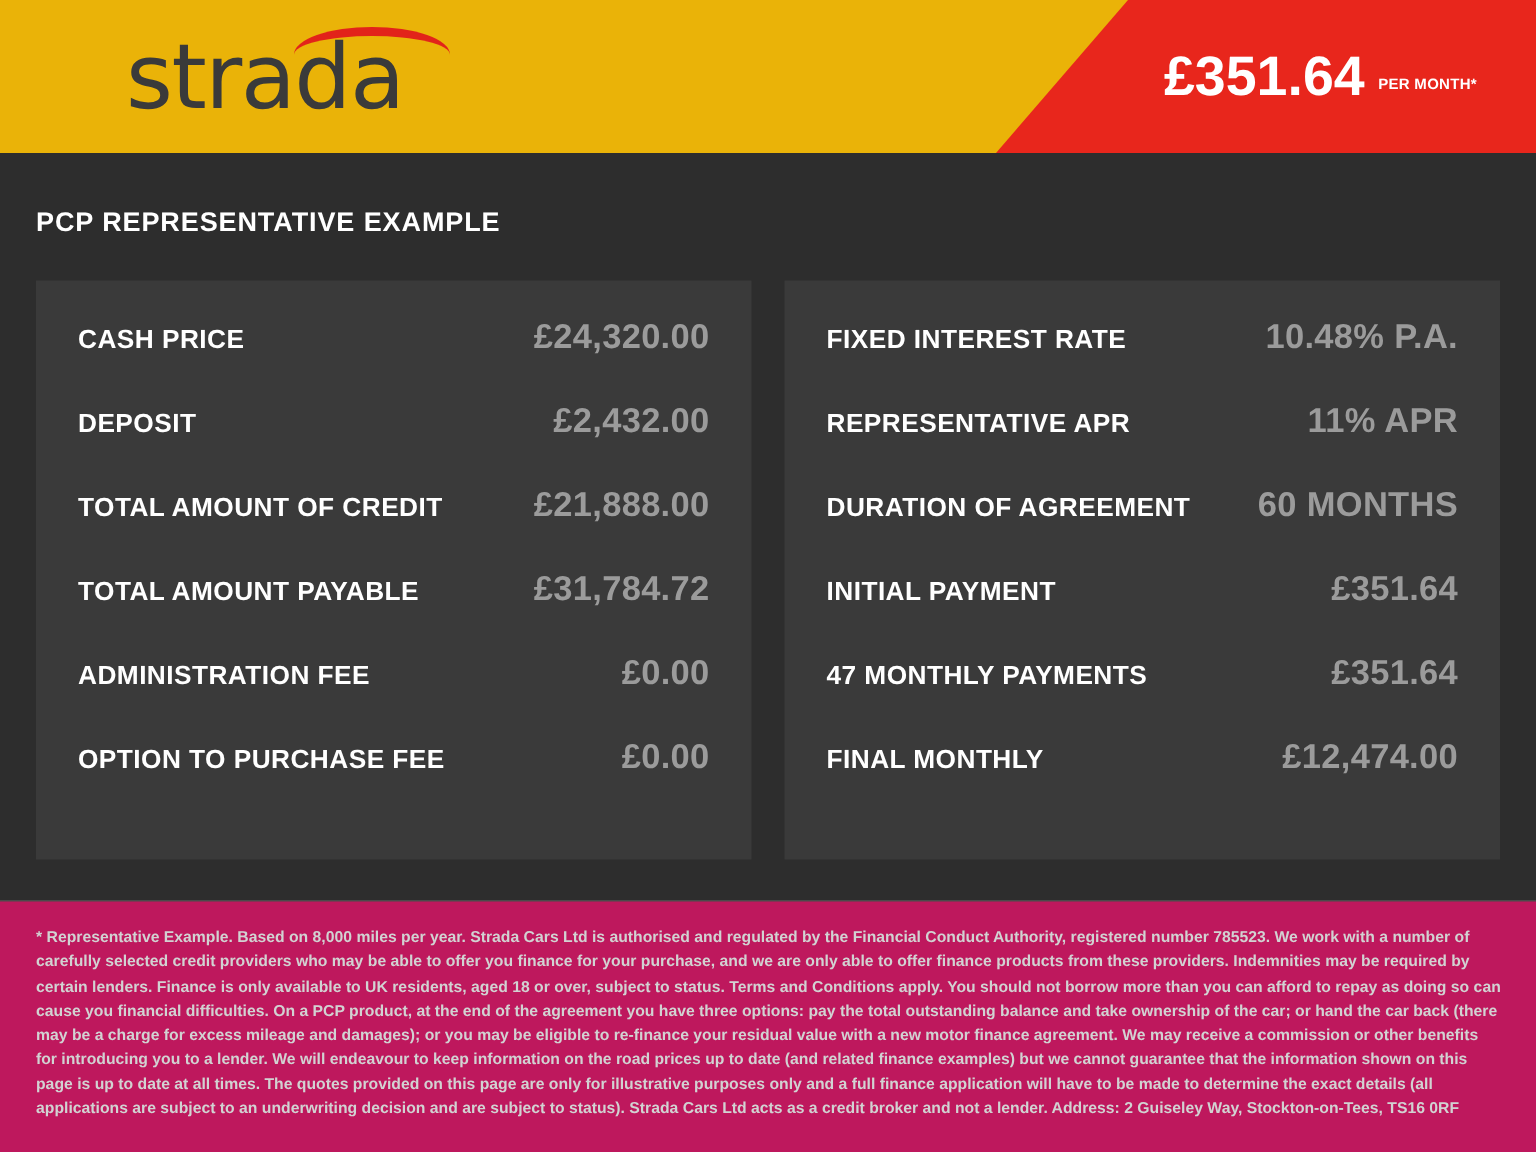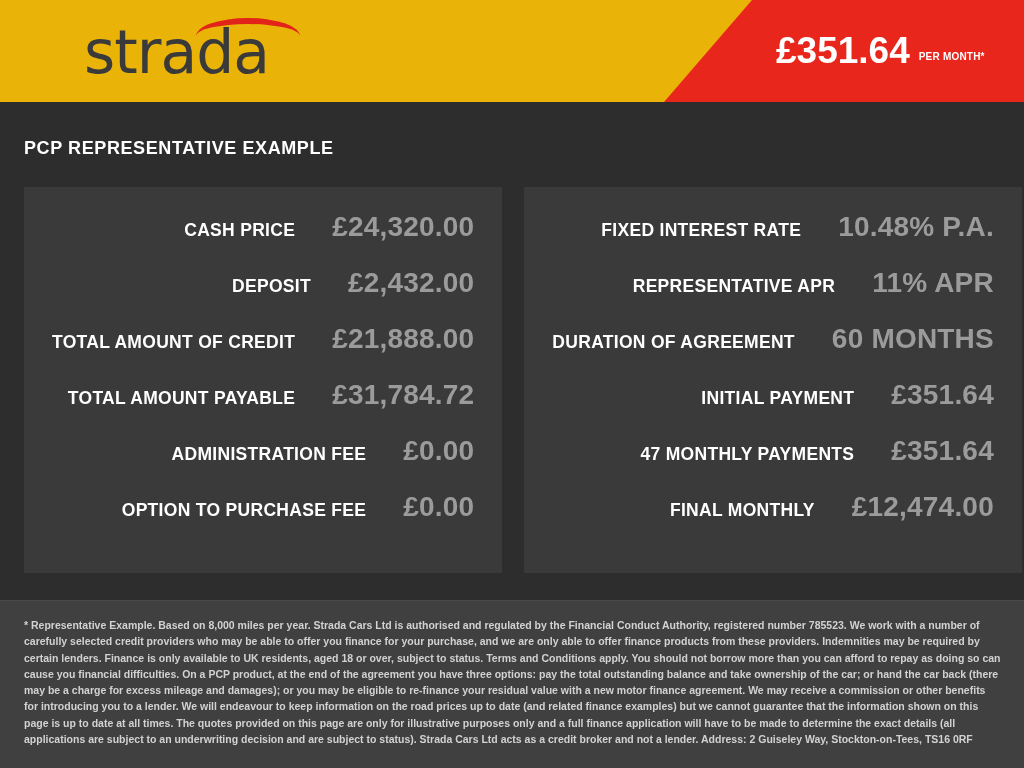--- a/index.html
+++ b/index.html
@@ -87,46 +87,46 @@
     padding: 28px 24px 0 24px;
   }
   .panel {
     background: #3a3a3a;
     flex: 1 1 0;
     padding: 24px 28px 26px 28px;
   }
   .row {
     display: flex;
     align-items: baseline;
-    justify-content: flex-end;
+    justify-content: space-between;
     height: 56px;
     gap: 37px;
   }
   .row-label {
     color: #ffffff;
     font-size: 17.5px;
     font-weight: bold;
     letter-spacing: 0.3px;
     white-space: nowrap;
   }
   .row-value {
     color: #9b9b9b;
-    font-size: 28px;
+    font-size: 23px;
     font-weight: bold;
     letter-spacing: 0.2px;
     white-space: nowrap;
   }
 
   
   .footer {
     position: absolute;
     left: 0;
     bottom: 0;
     width: 1024px;
-    background: #404040;
+    background: #be185d;
     border-top: 1px solid #4a4a4a;
     padding: 16px 22px 16px 24px;
     height: 168px;
   }
   .footer p {
     color: #d2d2d2;
     font-size: 10.5px;
     line-height: 16.3px;
     font-weight: bold;
     text-align: left;

